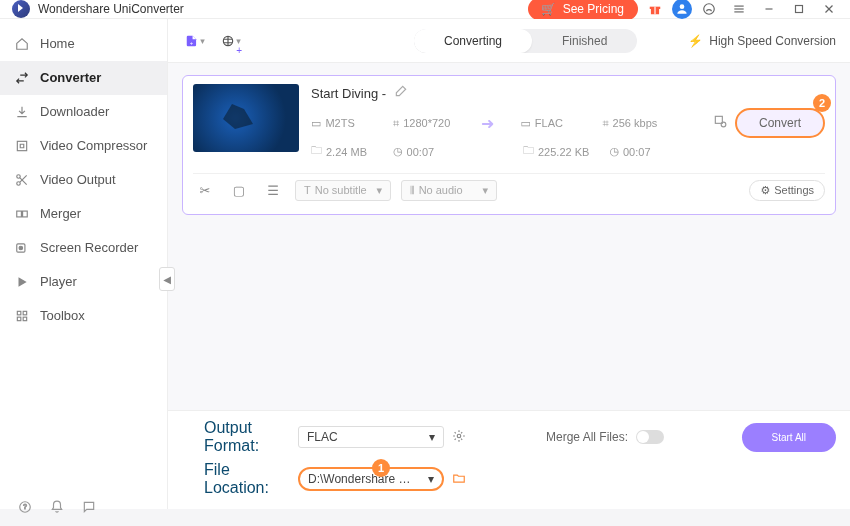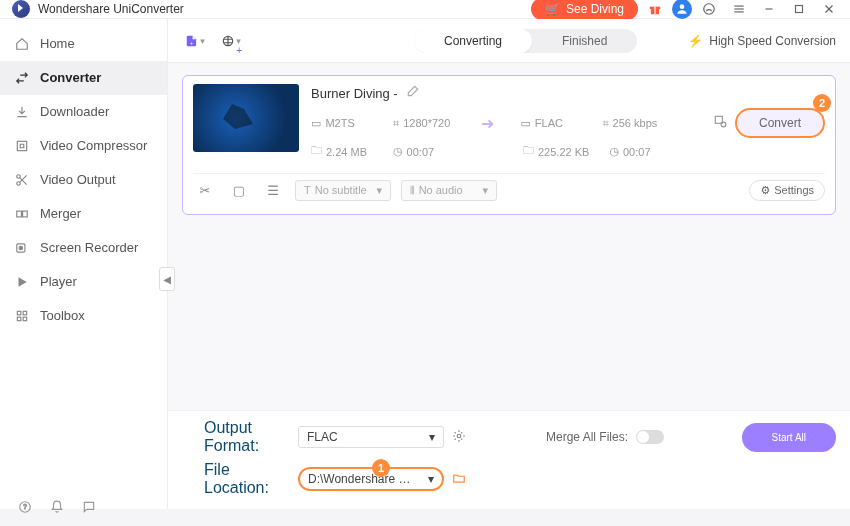--- a/index.html
+++ b/index.html
@@ -67,21 +67,21 @@
 </style>
 </head>
 <body>
 
 <div class="titlebar">
   <div class="app-logo"></div>
   <div class="app-title">Wondershare UniConverter</div>
   <div class="titlebar-spacer"></div>
   <button class="pricing-btn">
     <span>🛒</span>
-    <span>See Diving</span>
+    <span>See Pricing</span>
   </button>
   <span class="tb-icon" style="color:#ff5a3c">
     <svg viewBox="0 0 24 24" fill="currentColor">
         <rect x="3" y="8" width="18" height="4"></rect>
         <rect x="5" y="12" width="14" height="9"></rect>
         <rect x="11" y="8" width="2" height="13" fill="#fff"></rect>
       </svg>
   </span>
   <span class="tb-icon tb-user">
     <svg viewBox="0 0 24 24" fill="currentColor">
@@ -233,21 +233,21 @@
         <span>High Speed Conversion</span>
       </div>
     </div>
 
     <div class="content">
       <div class="card">
         <div class="card-top">
           <div class="thumb"></div>
           <div class="fileinfo">
             <div class="filename">
-              <span>Burner Diving -</span>
+              <span>Start Diving -</span>
               <span style="color:#aaa">
                 <svg viewBox="0 0 24 24" fill="none" stroke="currentColor" stroke-width="2">
                     <path d="M15 4l5 5L9 20H4v-5z"></path>
                   </svg>
               </span>
             </div>
             <div class="spec-row">
               <div class="spec">
                   <span>▭</span>
                   <span>M2TS</span>

